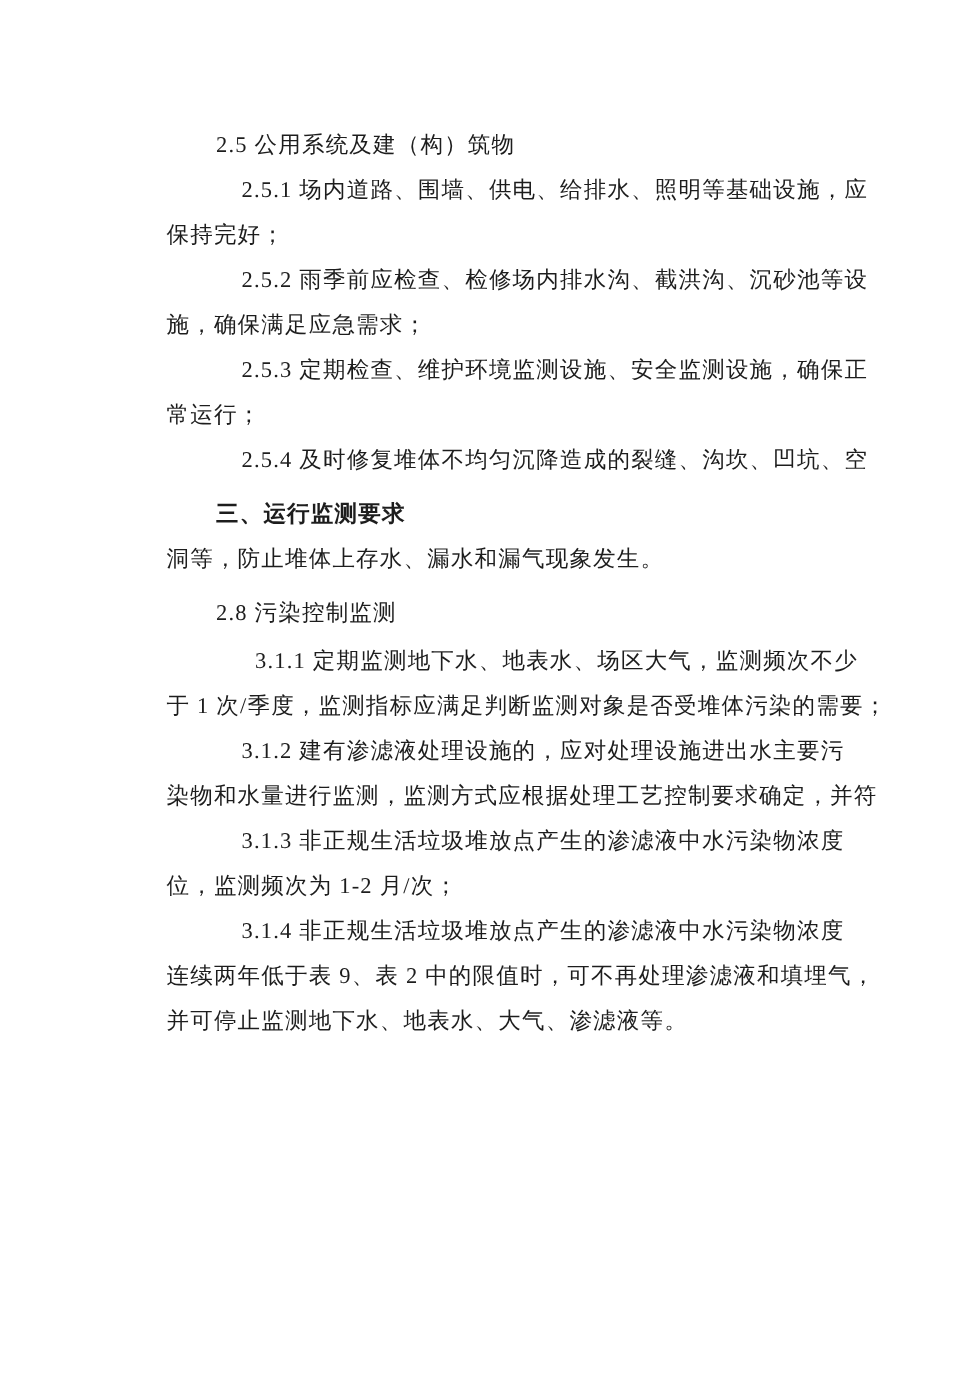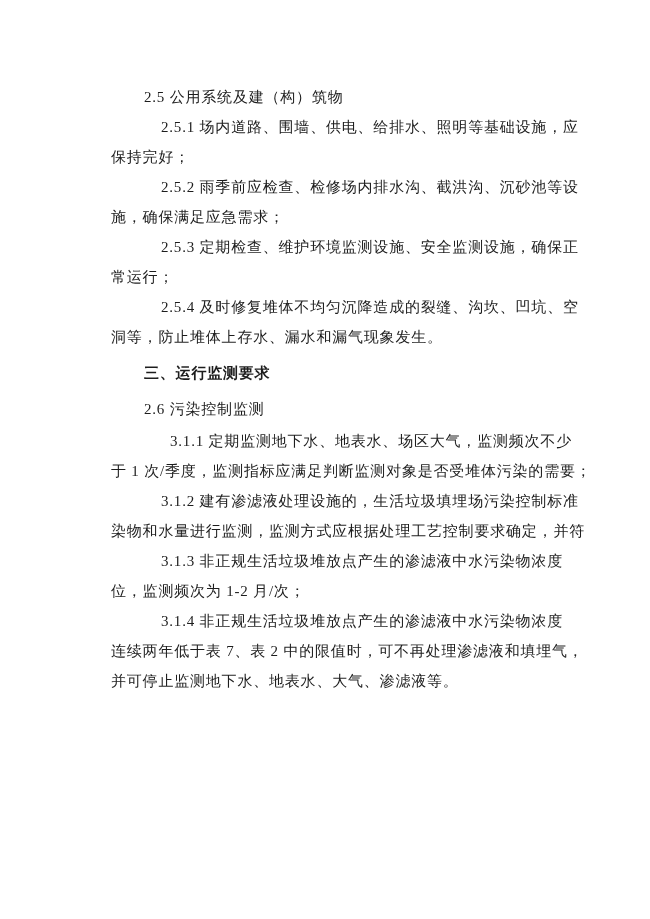--- a/index.html
+++ b/index.html
@@ -58,27 +58,27 @@
 <div class="page">
   <div class="doc-body">
     <div class="ln h2">2.5 公用系统及建（构）筑物</div>
     <div class="ln pfirst">2.5.1 场内道路、围墙、供电、给排水、照明等基础设施，应</div>
     <div class="ln cont">保持完好；</div>
     <div class="ln pfirst">2.5.2 雨季前应检查、检修场内排水沟、截洪沟、沉砂池等设</div>
     <div class="ln cont">施，确保满足应急需求；</div>
     <div class="ln pfirst">2.5.3 定期检查、维护环境监测设施、安全监测设施，确保正</div>
     <div class="ln cont">常运行；</div>
     <div class="ln pfirst">2.5.4 及时修复堆体不均匀沉降造成的裂缝、沟坎、凹坑、空</div>
+    <div class="ln h1 mt6">三、运行监测要求</div>
     <div class="ln cont">洞等，防止堆体上存水、漏水和漏气现象发生。</div>
-    <div class="ln h1 mt6">三、运行监测要求</div>
-    <div class="ln h2 mt6">2.6 污染控制监测</div>
+    <div class="ln h2 mt6">2.8 污染控制监测</div>
     <div class="ln pfirst mt2">3.1.1 定期监测地下水、地表水、场区大气，监测频次不少</div>
     <div class="ln cont">于 1 次/季度，监测指标应满足判断监测对象是否受堆体污染的需要；</div>
-    <div class="ln pfirst">3.1.2 建有渗滤液处理设施的，生活垃圾填埋场污染控制标准</div>
+    <div class="ln pfirst">3.1.2 建有渗滤液处理设施的，应对处理设施进出水主要污</div>
     <div class="ln cont">染物和水量进行监测，监测方式应根据处理工艺控制要求确定，并符</div>
     <div class="ln pfirst">3.1.3 非正规生活垃圾堆放点产生的渗滤液中水污染物浓度</div>
     <div class="ln cont">位，监测频次为 1-2 月/次；</div>
     <div class="ln pfirst">3.1.4 非正规生活垃圾堆放点产生的渗滤液中水污染物浓度</div>
-    <div class="ln cont">连续两年低于表 7、表 2 中的限值时，可不再处理渗滤液和填埋气，</div>
+    <div class="ln cont">连续两年低于表 9、表 2 中的限值时，可不再处理渗滤液和填埋气，</div>
     <div class="ln cont">并可停止监测地下水、地表水、大气、渗滤液等。</div>
   </div>
   <div class="footer">3</div>
 </div>
 
 </body></html>

